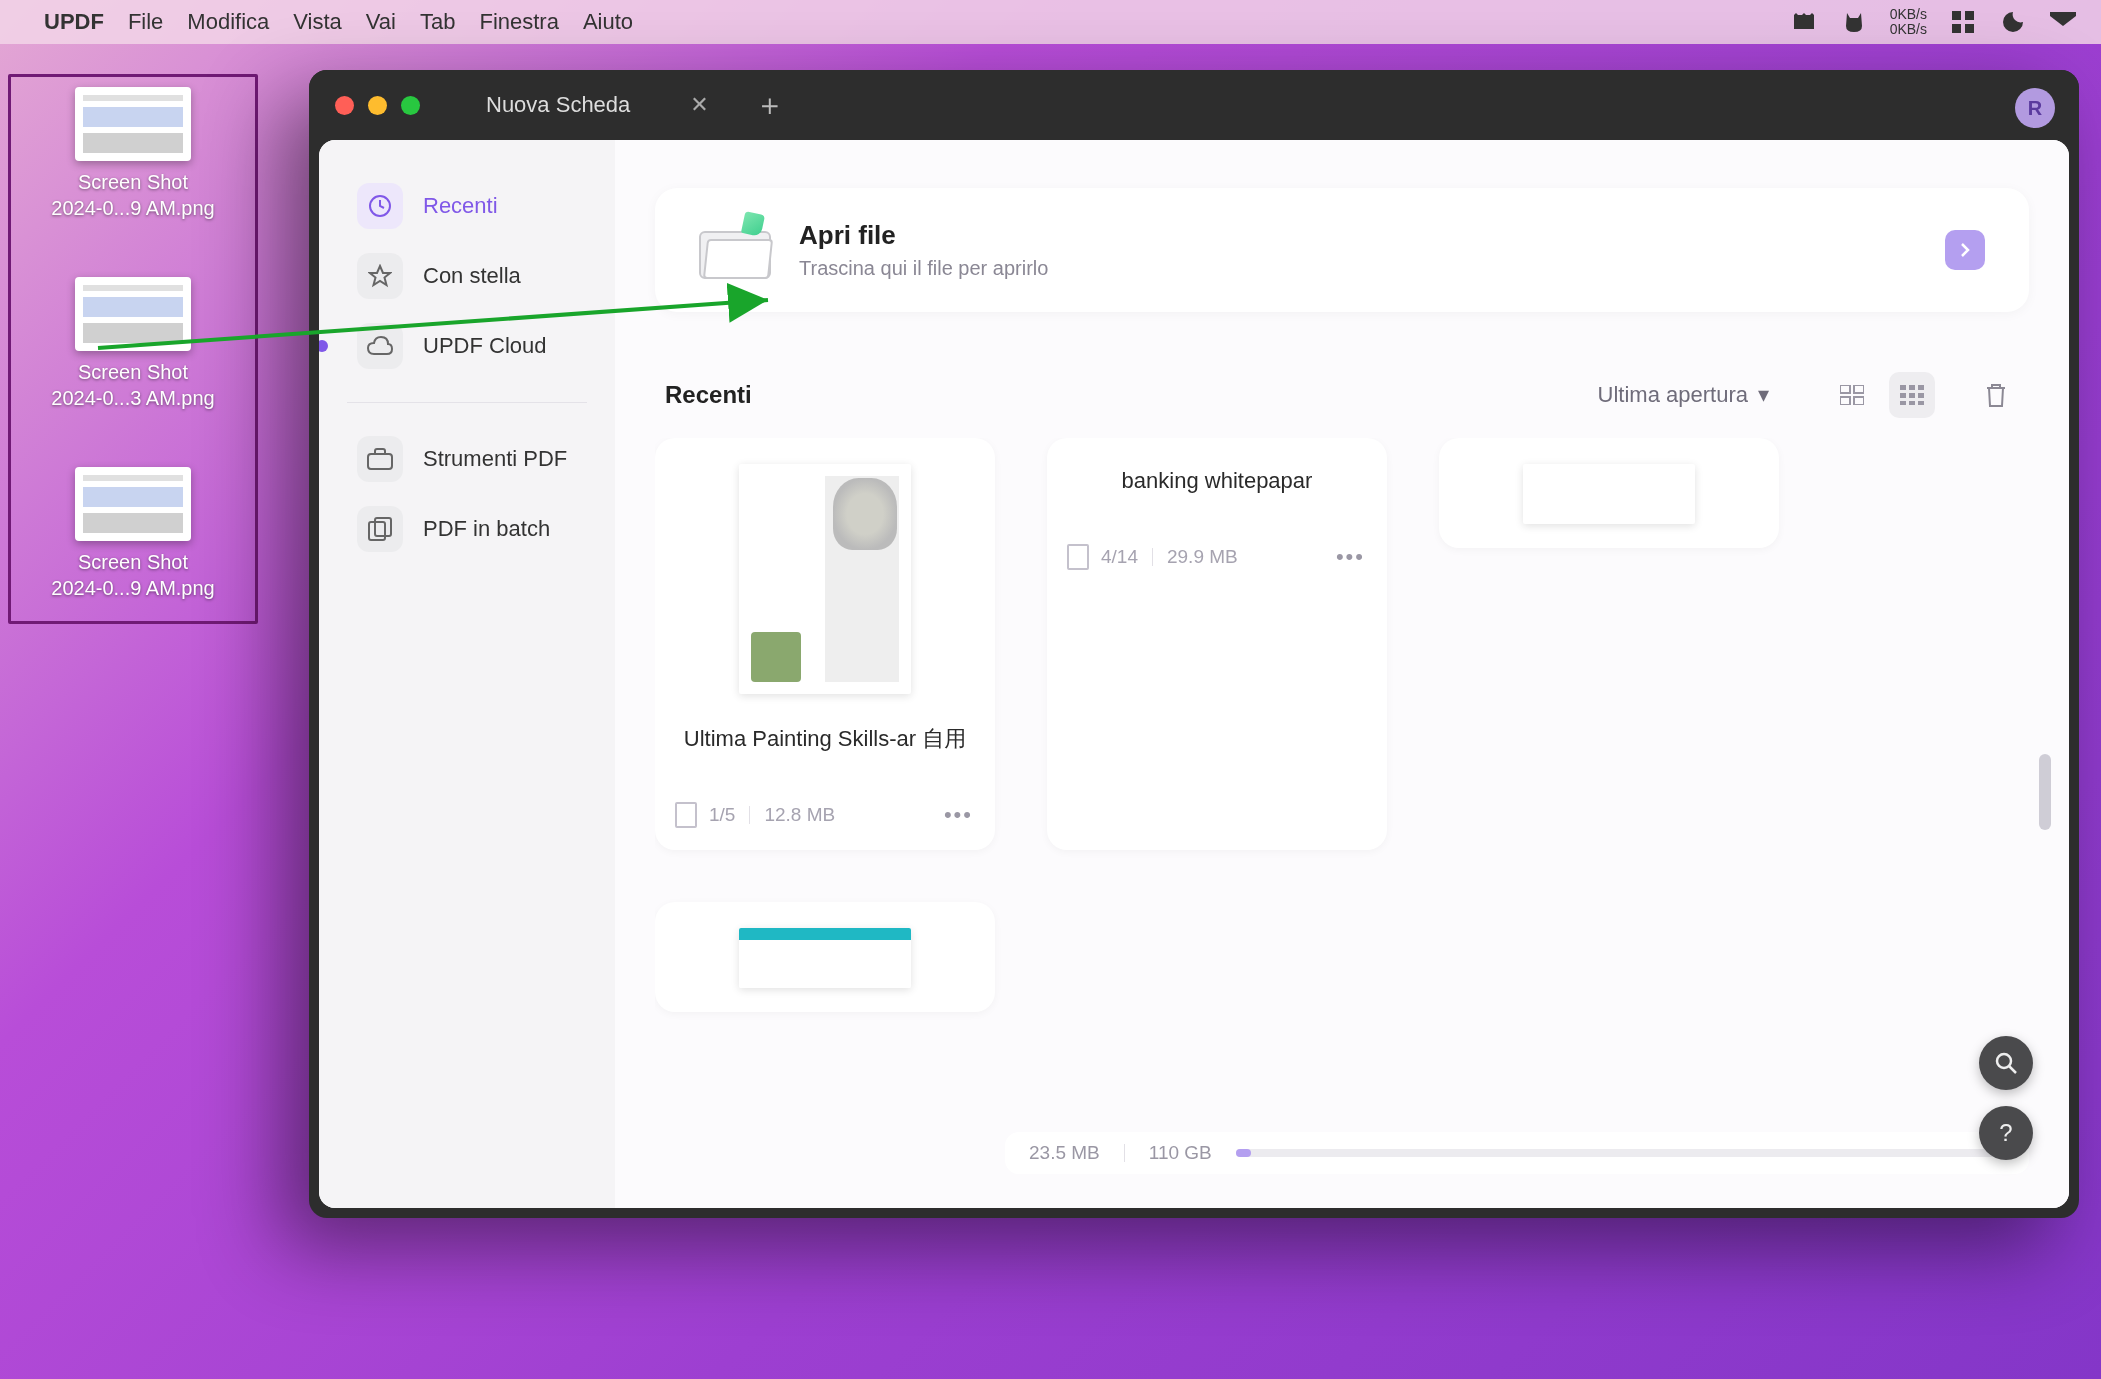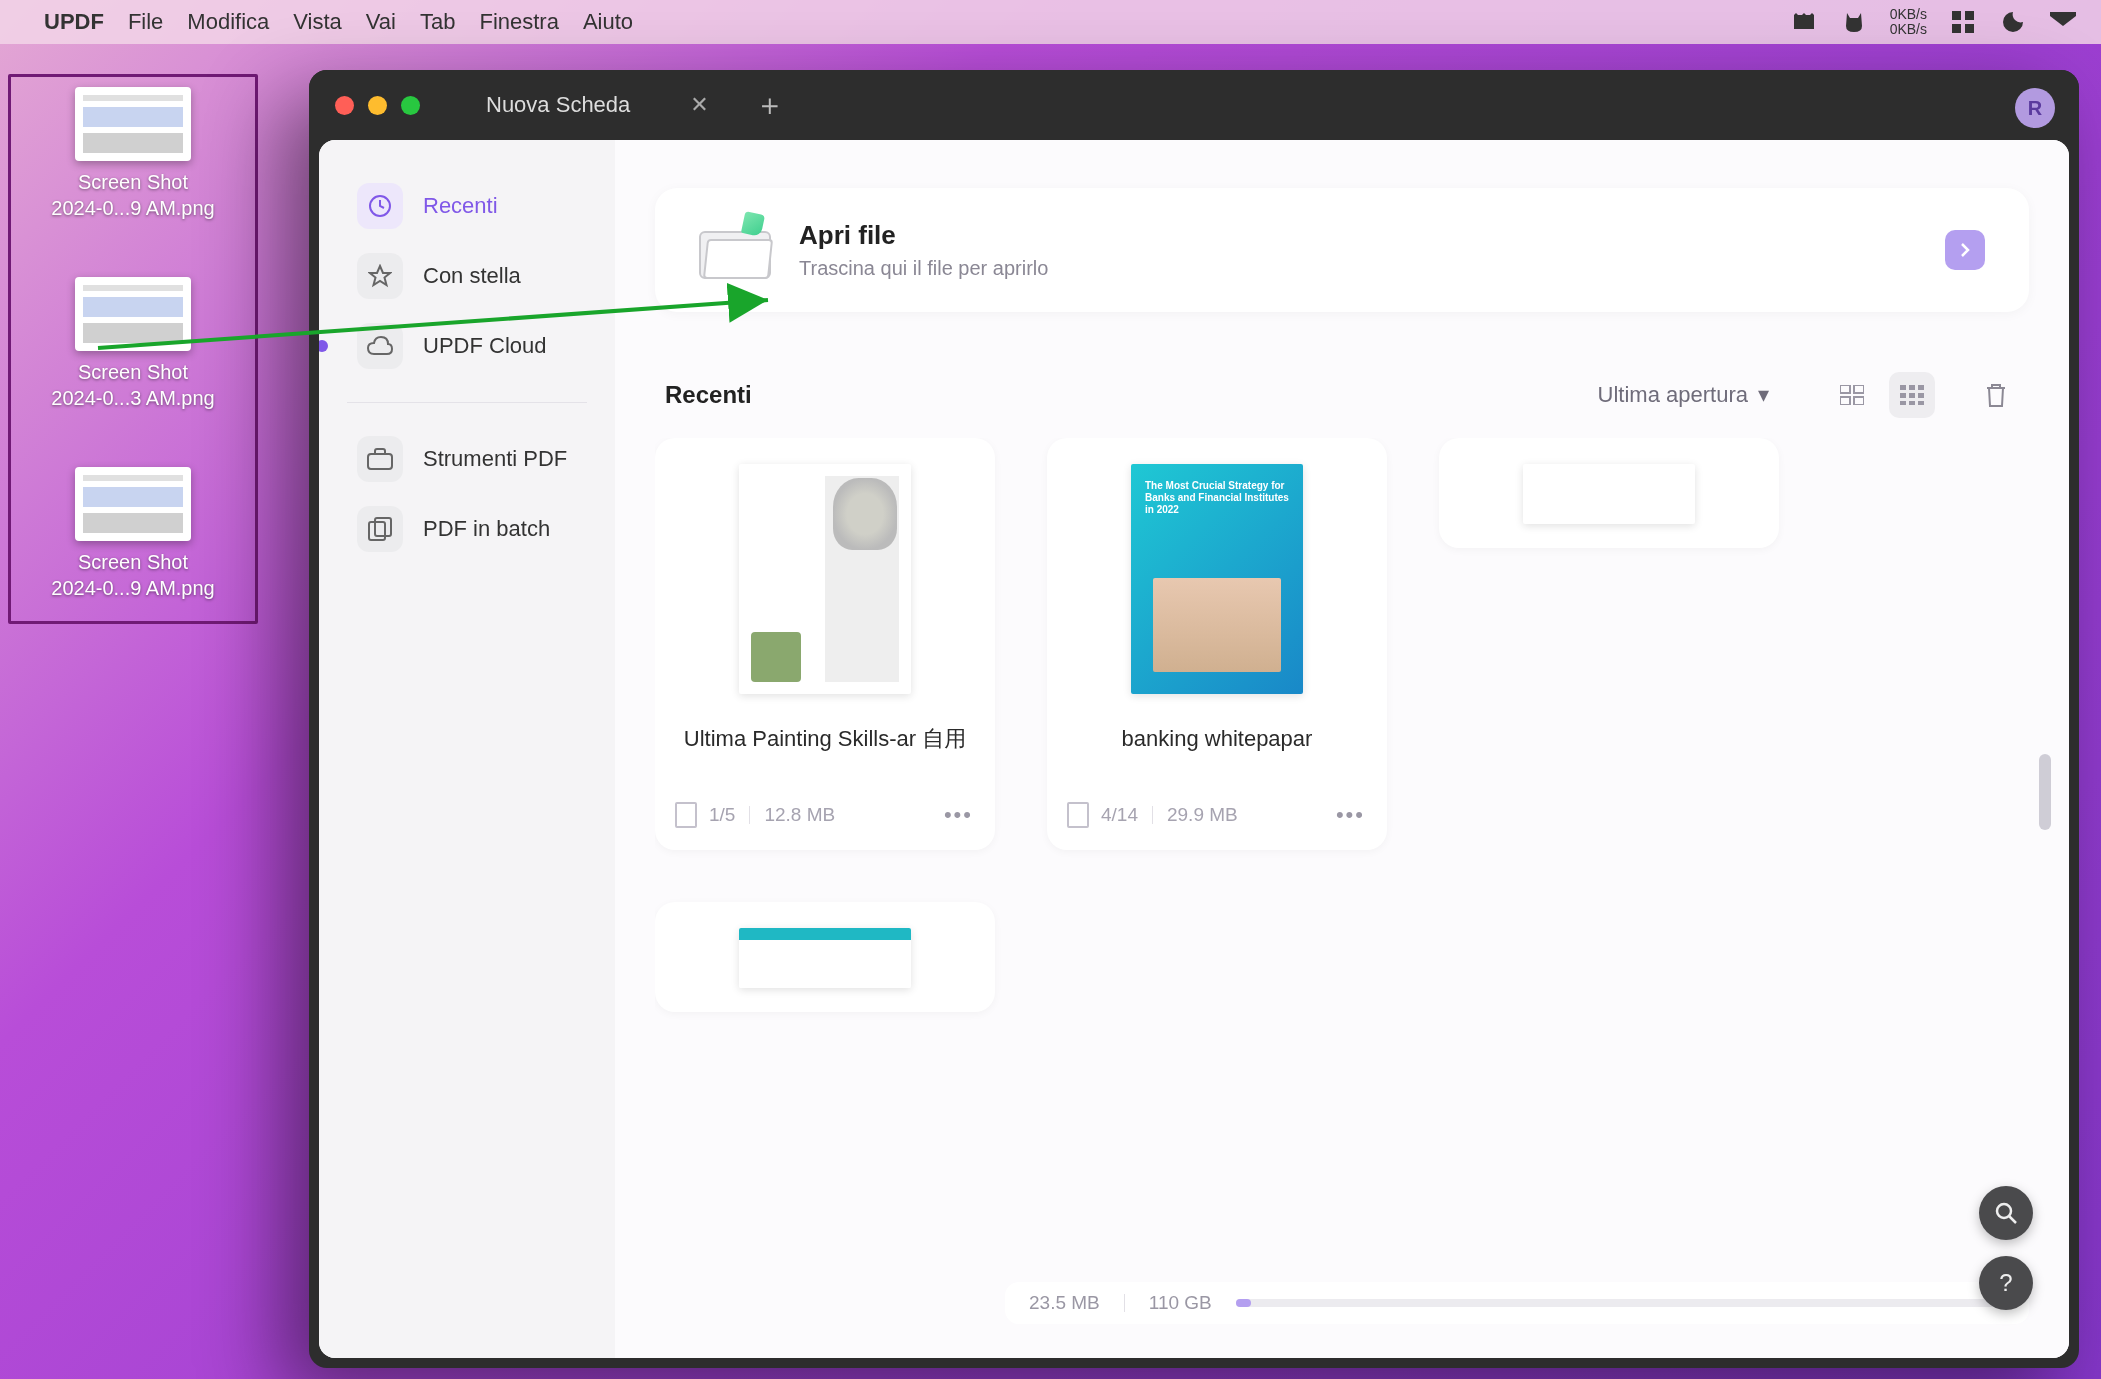--- a/index.html
+++ b/index.html
@@ -15,21 +15,21 @@
   .menubar .micon { width: 28px; height: 28px; display: inline-flex; align-items: center; justify-content: center; font-size: 24px; }
 
   
   .desktop-icons { position: absolute; left: 8px; top: 74px; width: 250px; display: flex; flex-direction: column; align-items: center; gap: 56px; border: 3px solid #701a75; padding: 10px 4px 20px 4px; border-radius: 2px; }
   .desk-item { display: flex; flex-direction: column; align-items: center; gap: 8px; cursor: pointer; }
   .desk-thumb { width: 116px; height: 74px; background: #fff; border-radius: 4px; box-shadow: 0 3px 8px rgba(0,0,0,0.3); position: relative; }
   .desk-thumb::before { content:""; position:absolute; inset:8px; background: linear-gradient(#e0e0e0 10%, transparent 10%, transparent 20%, #c8d4f0 20%, #c8d4f0 55%, transparent 55%, transparent 65%, #d0d0d0 65%); }
   .desk-label { color: #fff; font-size: 20px; text-align: center; text-shadow: 0 1px 3px rgba(0,0,0,0.5); line-height: 1.3; }
 
   
-  .window { position: absolute; left: 309px; top: 70px; width: 1770px; height: 1298px; background: #2d2d2d; border-radius: 18px; box-shadow: -30px 30px 80px rgba(0,0,0,0.45); overflow: hidden; display: flex; flex-direction: column; }
+  .window { position: absolute; left: 309px; top: 70px; width: 1770px; height: 1148px; background: #2d2d2d; border-radius: 18px; box-shadow: -30px 30px 80px rgba(0,0,0,0.45); overflow: hidden; display: flex; flex-direction: column; }
   .titlebar { height: 70px; background: #2d2d2d; display: flex; align-items: center; padding-left: 26px; position: relative; }
   .traffic { display: flex; gap: 14px; }
   .traffic span { width: 19px; height: 19px; border-radius: 50%; display: block; }
   .tl-close { background: #ff5f57; }
   .tl-min { background: #febc2e; }
   .tl-max { background: #28c840; }
   .tab { margin-left: 40px; height: 54px; border-radius: 14px 14px 0 0; display: flex; align-items: center; padding: 0 26px; gap: 60px; color: #ddd; font-size: 22px; }
   .tab .close-x { color: #aaa; font-size: 22px; cursor: pointer; }
   .tab-plus { color: #bbb; font-size: 30px; margin-left: 20px; cursor: pointer; }
   .avatar { position: absolute; right: 24px; top: 18px; width: 40px; height: 40px; border-radius: 50%; background: #b29ae0; color: #5a3a9e; display: flex; align-items: center; justify-content: center; font-size: 20px; font-weight: 600; }
@@ -305,24 +305,20 @@
           <div class="doc-meta">
             <span class="pages-ico"></span>
             <span>1/5</span>
             <span class="sep"></span>
             <span>12.8 MB</span>
             <span class="dots">•••</span>
           </div>
         </div>
 
         <div class="card">
-          <div class="doc-thumb th-bank">
-            <div class="th-bank-text">The Most Crucial Strategy for Banks and Financial Institutes in 2022</div>
-            <div class="th-bank-photo"></div>
-          </div>
           <div class="doc-title">banking whitepapar</div>
           <div class="doc-meta">
             <span class="pages-ico"></span>
             <span>4/14</span>
             <span class="sep"></span>
             <span>29.9 MB</span>
             <span class="dots">•••</span>
           </div>
         </div>
 

